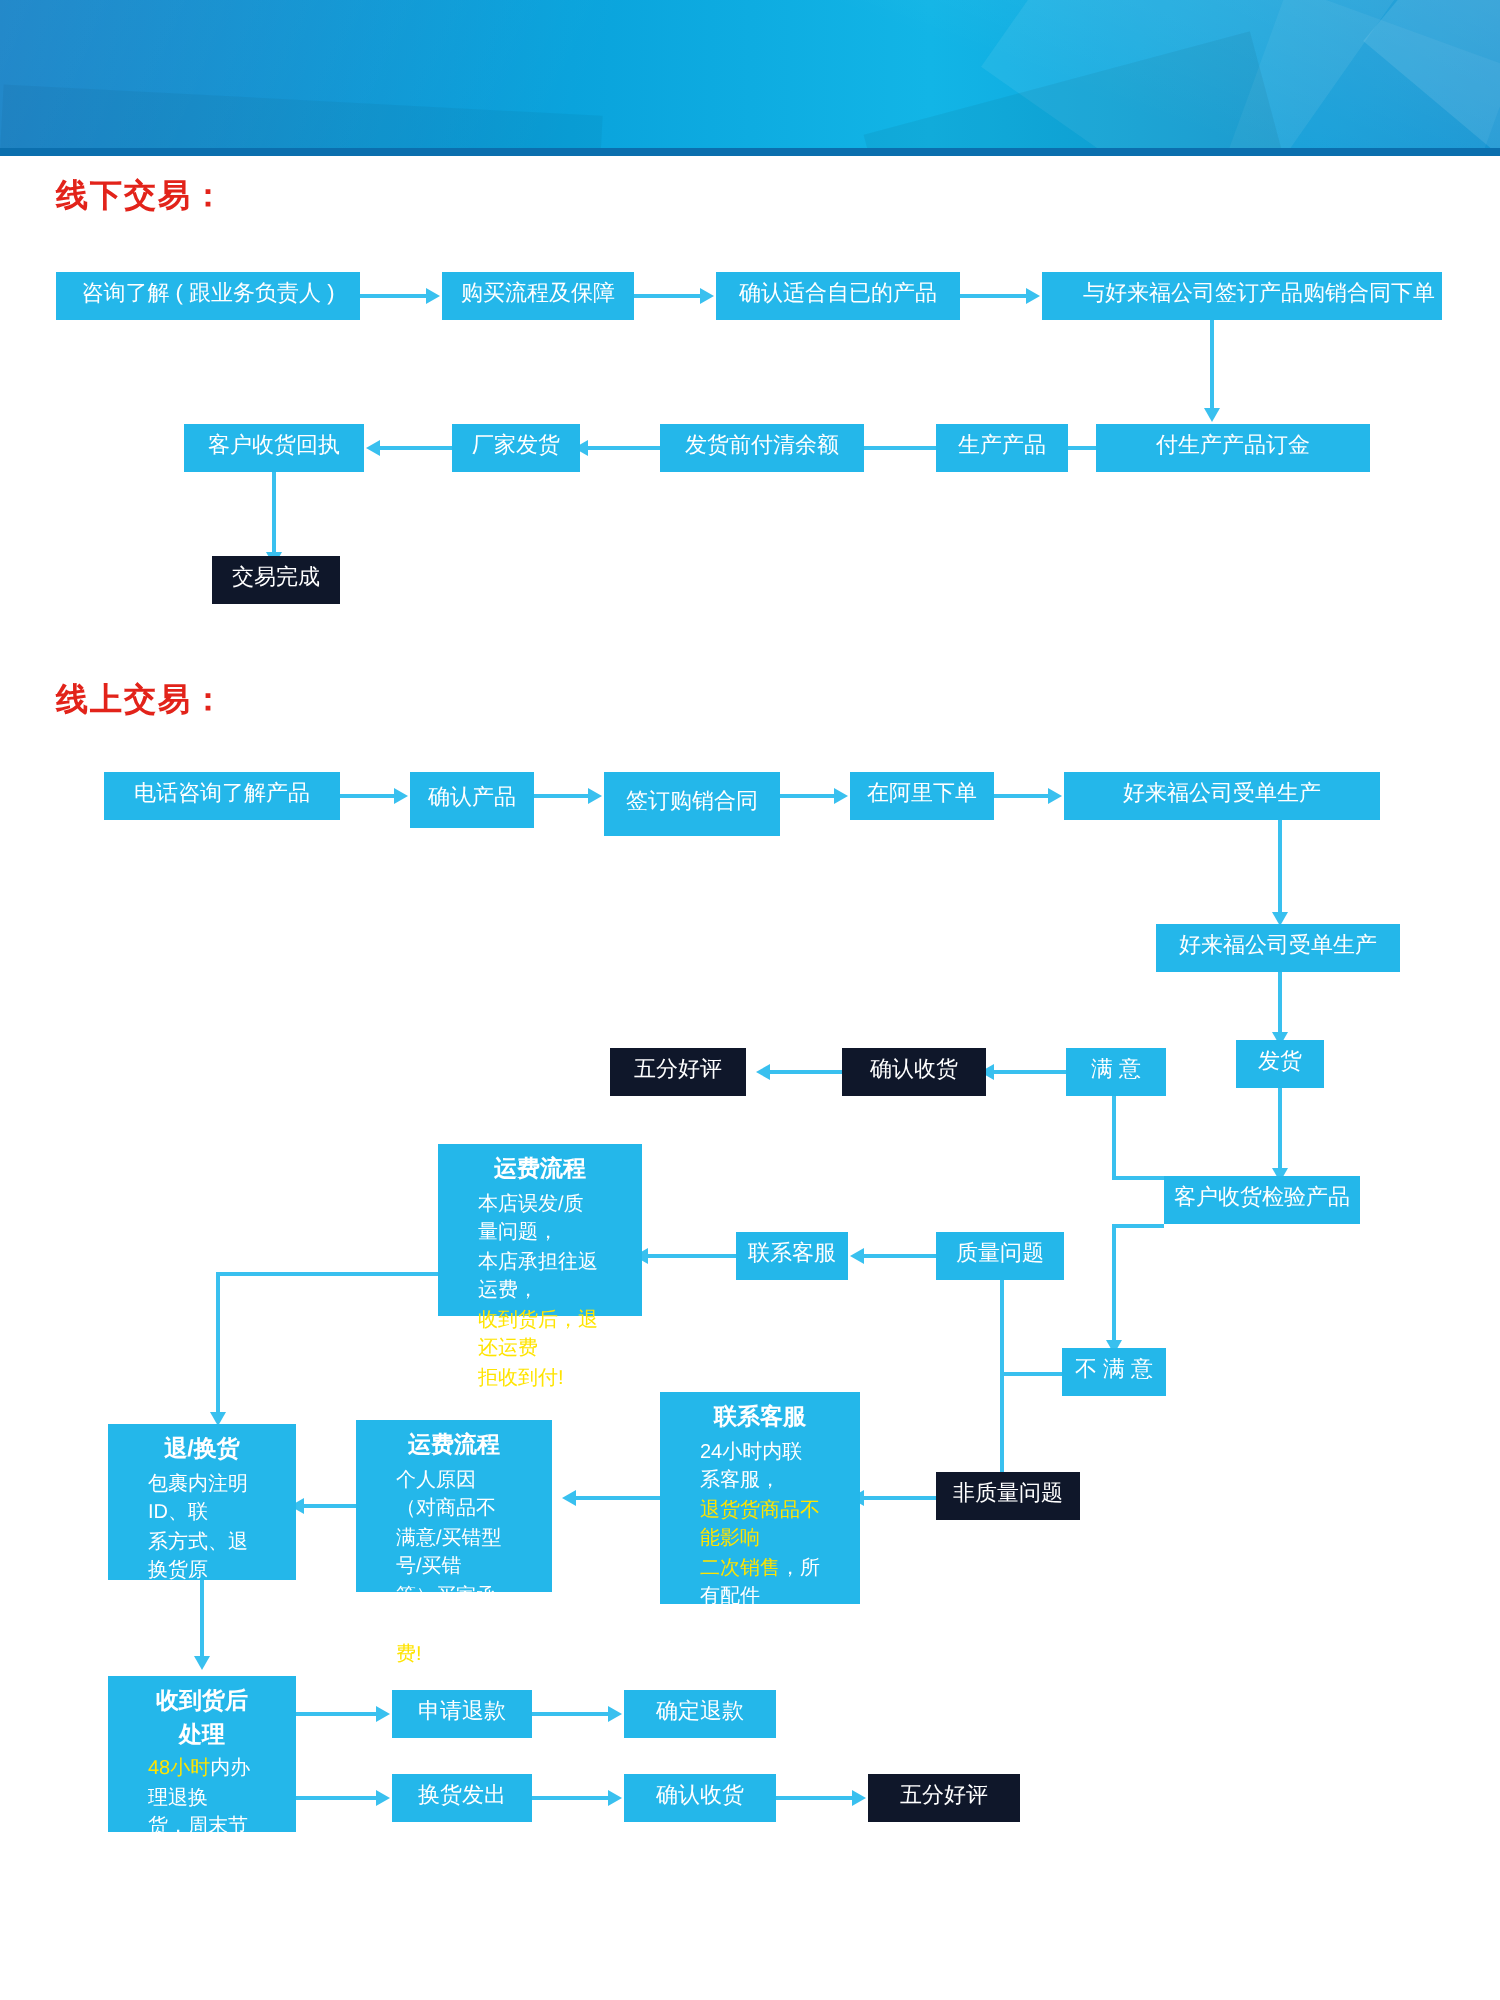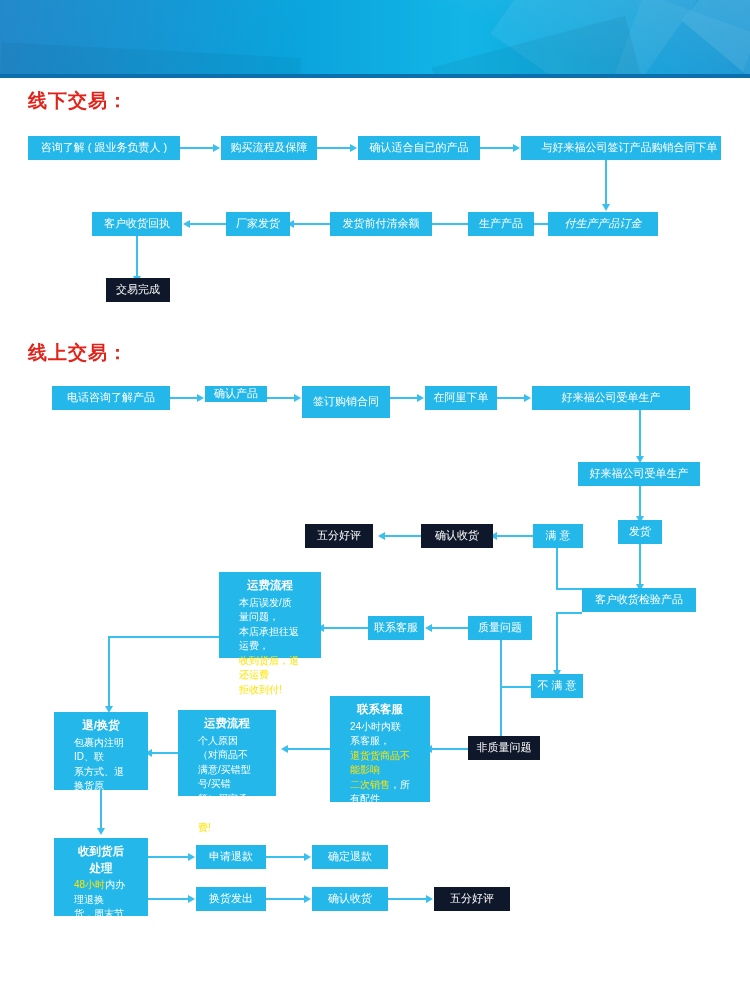--- a/index.html
+++ b/index.html
@@ -29,21 +29,21 @@
     position:absolute;left:105px;top:20px;
     color:#ffffff;white-space:nowrap;
   }
   #header-title .cn{font-size:27px;font-weight:bold;letter-spacing:2px;vertical-align:middle;}
   #header-title .sep{font-size:22px;font-weight:normal;vertical-align:middle;padding:0 6px;}
   #header-title .en{font-size:19px;font-weight:normal;letter-spacing:0.5px;vertical-align:middle;}
   #header-bottom{position:absolute;left:0;top:74px;width:750px;height:4px;background:#0b6fae;}
 
   
   .section-title{
-    position:absolute;color:#e2231a;font-size:19px;font-weight:bold;letter-spacing:1px;white-space:nowrap;
+    position:absolute;color:#e2231a;font-size:16px;font-weight:bold;letter-spacing:1px;white-space:nowrap;
   }
 
   
   .box{
     position:absolute;box-sizing:border-box;
     background:#24b7ea;color:#ffffff;font-size:11px;
     display:flex;align-items:center;justify-content:center;
     text-align:center;line-height:1.45;padding:2px 3px;
   }
   .box.green{background:#0f172a;}
@@ -83,21 +83,21 @@
 <div class="ln h" style="left:317px;top:147px;width:33px;"></div>
 <div class="arw r" style="left:350px;top:144px;"></div>
 <div class="box" style="left:358px;top:136px;width:122px;height:24px;">确认适合自已的产品</div>
 <div class="ln h" style="left:480px;top:147px;width:33px;"></div>
 <div class="arw r" style="left:513px;top:144px;"></div>
 <div class="box" style="left:521px;top:136px;width:200px;height:24px;padding-left:20px;">与好来福公司签订产品购销合同下单</div>
 
 <div class="ln v" style="left:605px;top:160px;height:44px;"></div>
 <div class="arw d" style="left:602px;top:204px;"></div>
 
-<div class="box" style="left:548px;top:212px;width:110px;height:24px;font-style:italic;">付生产产品订金</div>
+<div class="box" style="left:548px;top:212px;width:137px;height:24px;">付生产产品订金</div>
 <div class="ln h" style="left:512px;top:223px;width:36px;"></div>
 <div class="arw l" style="left:505px;top:220px;"></div>
 <div class="box" style="left:468px;top:212px;width:66px;height:24px;">生产产品</div>
 <div class="ln h" style="left:432px;top:223px;width:36px;"></div>
 <div class="arw l" style="left:425px;top:220px;"></div>
 <div class="box" style="left:330px;top:212px;width:102px;height:24px;">发货前付清余额</div>
 <div class="ln h" style="left:294px;top:223px;width:36px;"></div>
 <div class="arw l" style="left:287px;top:220px;"></div>
 <div class="box" style="left:226px;top:212px;width:64px;height:24px;">厂家发货</div>
 <div class="ln h" style="left:190px;top:223px;width:36px;"></div>
@@ -106,42 +106,42 @@
 
 <div class="ln v" style="left:136px;top:236px;height:40px;"></div>
 <div class="arw d" style="left:133px;top:276px;"></div>
 <div class="box green" style="left:106px;top:278px;width:64px;height:24px;">交易完成</div>
 
 <div class="section-title" style="left:28px;top:340px;">线上交易：</div>
 
 <div class="box" style="left:52px;top:386px;width:118px;height:24px;">电话咨询了解产品</div>
 <div class="ln h" style="left:170px;top:397px;width:27px;"></div>
 <div class="arw r" style="left:197px;top:394px;"></div>
-<div class="box" style="left:205px;top:386px;width:62px;height:16px;">确认产品</div>
+<div class="box" style="left:205px;top:386px;width:62px;height:28px;">确认产品</div>
 <div class="ln h" style="left:267px;top:397px;width:27px;"></div>
 <div class="arw r" style="left:294px;top:394px;"></div>
 <div class="box" style="left:302px;top:386px;width:88px;height:32px;">签订购销合同</div>
 <div class="ln h" style="left:390px;top:397px;width:27px;"></div>
 <div class="arw r" style="left:417px;top:394px;"></div>
 <div class="box" style="left:425px;top:386px;width:72px;height:24px;">在阿里下单</div>
 <div class="ln h" style="left:497px;top:397px;width:27px;"></div>
 <div class="arw r" style="left:524px;top:394px;"></div>
 <div class="box" style="left:532px;top:386px;width:158px;height:24px;">好来福公司受单生产</div>
 
 <div class="ln v" style="left:639px;top:410px;height:46px;"></div>
 <div class="arw d" style="left:636px;top:456px;"></div>
 <div class="box" style="left:578px;top:462px;width:122px;height:24px;">好来福公司受单生产</div>
 
 <div class="ln v" style="left:639px;top:486px;height:32px;"></div>
 <div class="arw d" style="left:636px;top:516px;"></div>
 <div class="box" style="left:618px;top:520px;width:44px;height:24px;">发货</div>
 
 <div class="ln v" style="left:639px;top:544px;height:42px;"></div>
 <div class="arw d" style="left:636px;top:584px;"></div>
-<div class="box" style="left:582px;top:588px;width:114px;height:24px;">客户收货检验产品</div>
+<div class="box" style="left:582px;top:588px;width:98px;height:24px;">客户收货检验产品</div>
 
 <div class="ln v" style="left:556px;top:532px;height:56px;"></div>
 <div class="ln h" style="left:556px;top:588px;width:26px;"></div>
 <div class="arw u" style="left:553px;top:526px;"></div>
 
 <div class="box" style="left:533px;top:524px;width:50px;height:24px;">满 意</div>
 <div class="ln h" style="left:497px;top:535px;width:36px;"></div>
 <div class="arw l" style="left:490px;top:532px;"></div>
 <div class="box green" style="left:421px;top:524px;width:72px;height:24px;">确认收货</div>
 <div class="ln h" style="left:385px;top:535px;width:36px;"></div>

